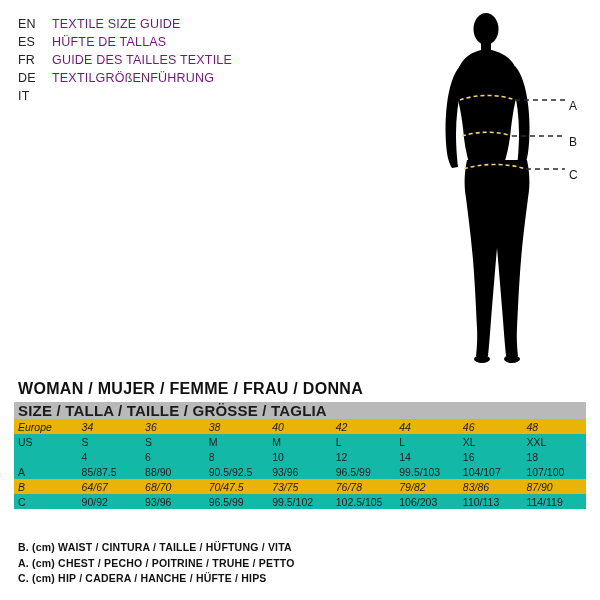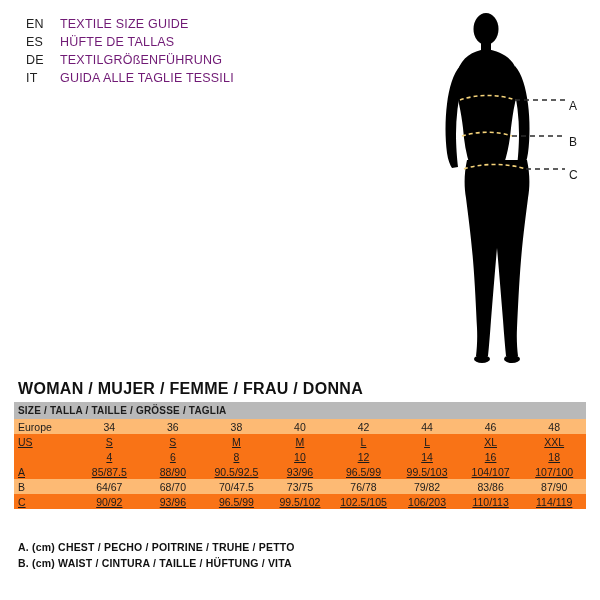--- a/index.html
+++ b/index.html
@@ -27,21 +27,20 @@
     display: flex;
     align-items: baseline;
     line-height: 17px;
     margin-bottom: 1px;
   }
   .lang-code {
     width: 34px;
     font-size: 12.5px;
     letter-spacing: 0.2px;
     color: #222;
-    margin-left: 8px;
   }
   .lang-text {
     font-size: 12.5px;
     letter-spacing: 0.2px;
     color: #701a75;
   }
 
   
   #figure-area {
     position: absolute;
@@ -83,28 +82,28 @@
   table.size-table td {
     font-size: 10.5px;
     color: #1c1c1c;
     height: 15px;
     padding: 0 4px;
     white-space: nowrap;
   }
   tr.head-row td {
     background: #b9b9b9;
     font-weight: bold;
-    font-size: 10px;
+    font-size: 15px;
     letter-spacing: 0.2px;
     height: 17px;
   }
-  tr.shaded td { background: #f97316; text-decoration: underline; }
-  tr.plain td { background: #fdba74; }
+  tr.shaded td { background: #14b8a6; }
+  tr.plain td { background: #eab308; font-style: italic; }
   td.rowlabel { text-align: left; width: 70px; }
-  td.val { text-align: center; }
+  td.val { }
 
   
   #legend {
     position: absolute;
     left: 18px;
     top: 540px;
     width: 560px;
   }
   .legend-line {
     font-size: 10.5px;
@@ -120,26 +119,29 @@
 <div id="header-langs">
   <div class="lang-row">
     <span class="lang-code">EN</span>
     <span class="lang-text">TEXTILE SIZE GUIDE</span>
   </div>
   <div class="lang-row">
     <span class="lang-code">ES</span>
     <span class="lang-text">HÜFTE DE TALLAS</span>
   </div>
   <div class="lang-row">
+    <span class="lang-code">FR</span>
+    <span class="lang-text">GUIDE DES TAILLES TEXTILE</span>
+  </div>
+  <div class="lang-row">
     <span class="lang-code">DE</span>
     <span class="lang-text">TEXTILGRÖßENFÜHRUNG</span>
   </div>
   <div class="lang-row">
     <span class="lang-code">IT</span>
-    <span class="lang-text">GUIDA ALLE TAGLIE TESSILI</span>
   </div>
 </div>
 
 <div id="figure-area">
   <svg id="figure-svg" width="175" height="360" viewBox="0 0 175 360" xmlns="http://www.w3.org/2000/svg">
     <g fill="#000000">
 
       <ellipse cx="66" cy="21" rx="12.5" ry="16"></ellipse>
 
       <rect x="61" y="34" width="10" height="9"></rect>
@@ -283,15 +285,16 @@
         <td class="val">102.5/105</td>
         <td class="val">106/203</td>
         <td class="val">110/113</td>
         <td class="val">114/119</td>
       </tr>
     </tbody>
   </table>
 </div>
 
 <div id="legend">
+  <div class="legend-line">B. (cm) WAIST / CINTURA / TAILLE / HÜFTUNG / VITA</div>
   <div class="legend-line">A. (cm) CHEST / PECHO / POITRINE / TRUHE / PETTO</div>
-  <div class="legend-line">B. (cm) WAIST / CINTURA / TAILLE / HÜFTUNG / VITA</div>
+  <div class="legend-line">C. (cm) HIP / CADERA / HANCHE / HÜFTE / HIPS</div>
 </div>
 
 </body></html>

